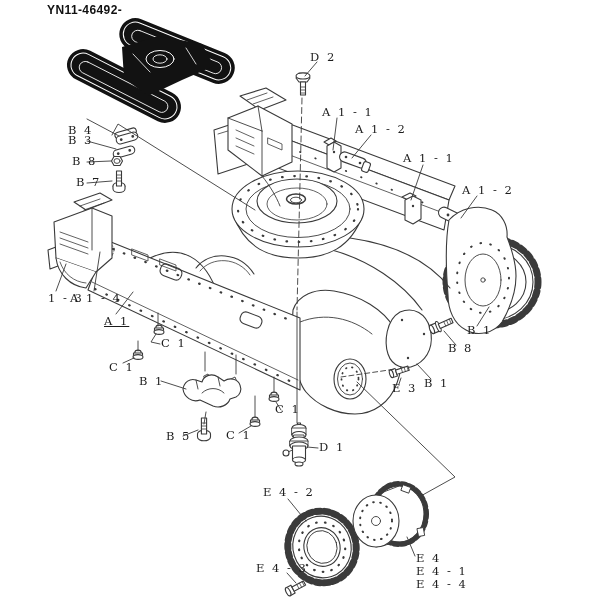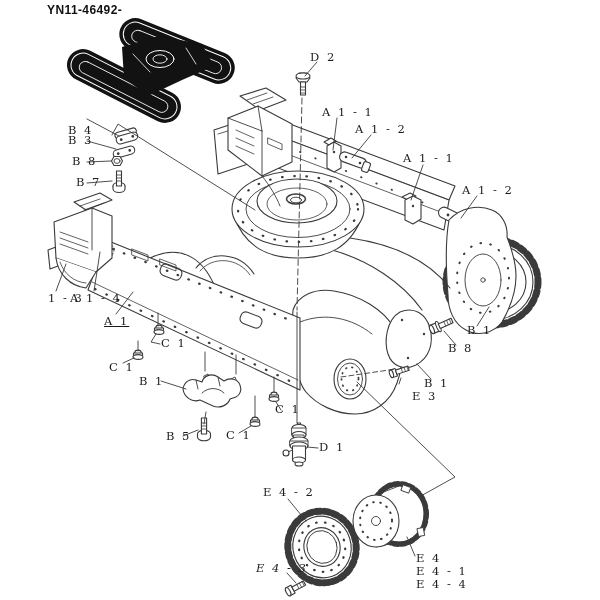--- a/index.html
+++ b/index.html
@@ -343,21 +343,21 @@
 <div class="lbl" style="left:104px;top:315px;text-decoration:underline;">A 1</div>
 <div class="lbl" style="left:161px;top:337px;">C 1</div>
 <div class="lbl" style="left:109px;top:361px;">C 1</div>
 <div class="lbl" style="left:139px;top:375px;">B 1</div>
 <div class="lbl" style="left:166px;top:430px;">B 5</div>
 <div class="lbl" style="left:226px;top:429px;">C 1</div>
 <div class="lbl" style="left:275px;top:403px;">C 1</div>
 <div class="lbl" style="left:319px;top:441px;">D 1</div>
 <div class="lbl" style="left:467px;top:324px;">B 1</div>
 <div class="lbl" style="left:448px;top:342px;">B 8</div>
-<div class="lbl" style="left:392px;top:390px;margin-left:20px;">E 3</div>
+<div class="lbl" style="left:392px;top:382px;">E 3</div>
 <div class="lbl" style="left:424px;top:377px;">B 1</div>
 <div class="lbl" style="left:263px;top:486px;">E 4 - 2</div>
-<div class="lbl" style="left:256px;top:562px;font-style:italic;">E 4 - 3</div>
+<div class="lbl" style="left:256px;top:562px;">E 4 - 3</div>
 <div class="lbl" style="left:416px;top:552px;">E 4</div>
 <div class="lbl" style="left:416px;top:565px;">E 4 - 1</div>
 <div class="lbl" style="left:416px;top:578px;">E 4 - 4</div>
 
 </div>
 
 </body></html>

